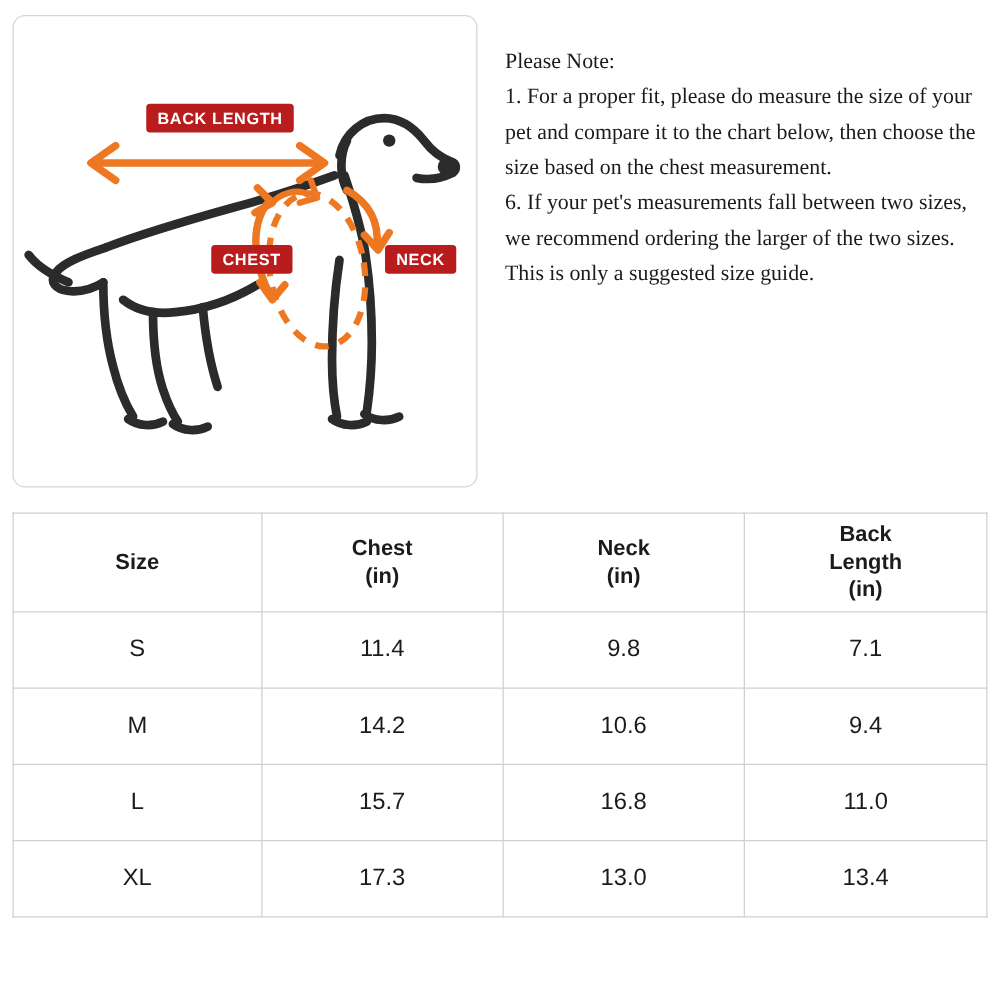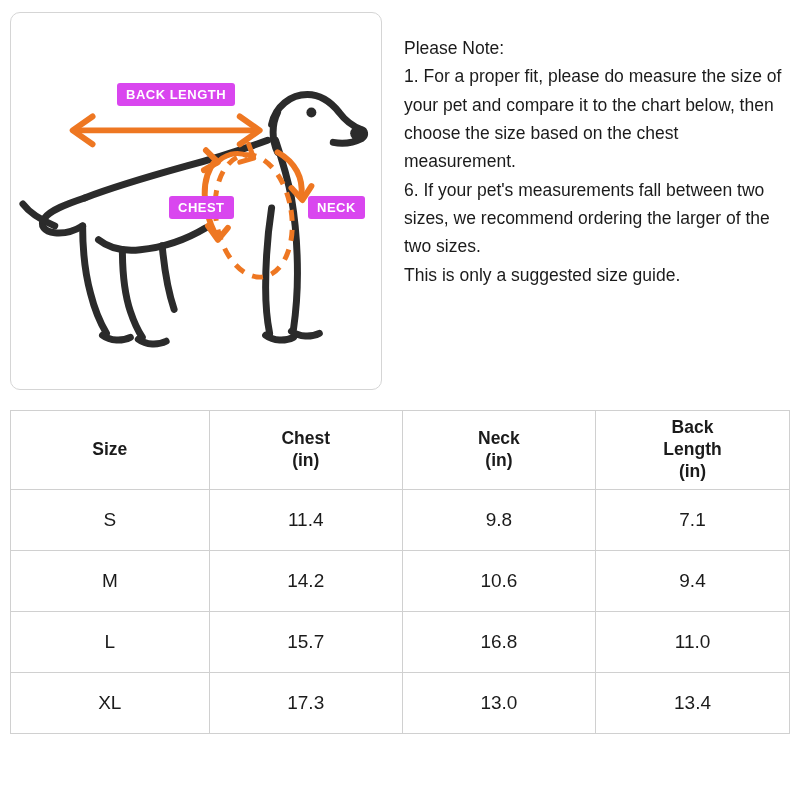--- a/index.html
+++ b/index.html
@@ -42,21 +42,21 @@
   }
 
   .diagram-box svg {
     display: block;
     width: 100%;
     height: 100%;
   }
 
   .tag {
     position: absolute;
-    background: #d946ef;
+    background: #b91c1c;
     color: #ffffff;
     font-weight: bold;
     letter-spacing: 0.5px;
     border-radius: 3px;
     padding: 5px 9px;
     font-size: 13px;
     line-height: 1;
     white-space: nowrap;
   }
   .tag-back { left: 106px; top: 70px; }
@@ -66,20 +66,21 @@
   
   .notes {
     flex: 1 1 auto;
     padding: 22px 8px 0 22px;
     font-size: 17.5px;
     line-height: 1.62;
     color: #1b1b1b;
   }
   .notes p {
     margin: 0;
+    font-family: Liberation Serif, serif;
   }
 
   
   .size-table {
     margin-top: 6px;
     border-collapse: collapse;
     width: 780px;
     table-layout: fixed;
   }
   .size-table th,

